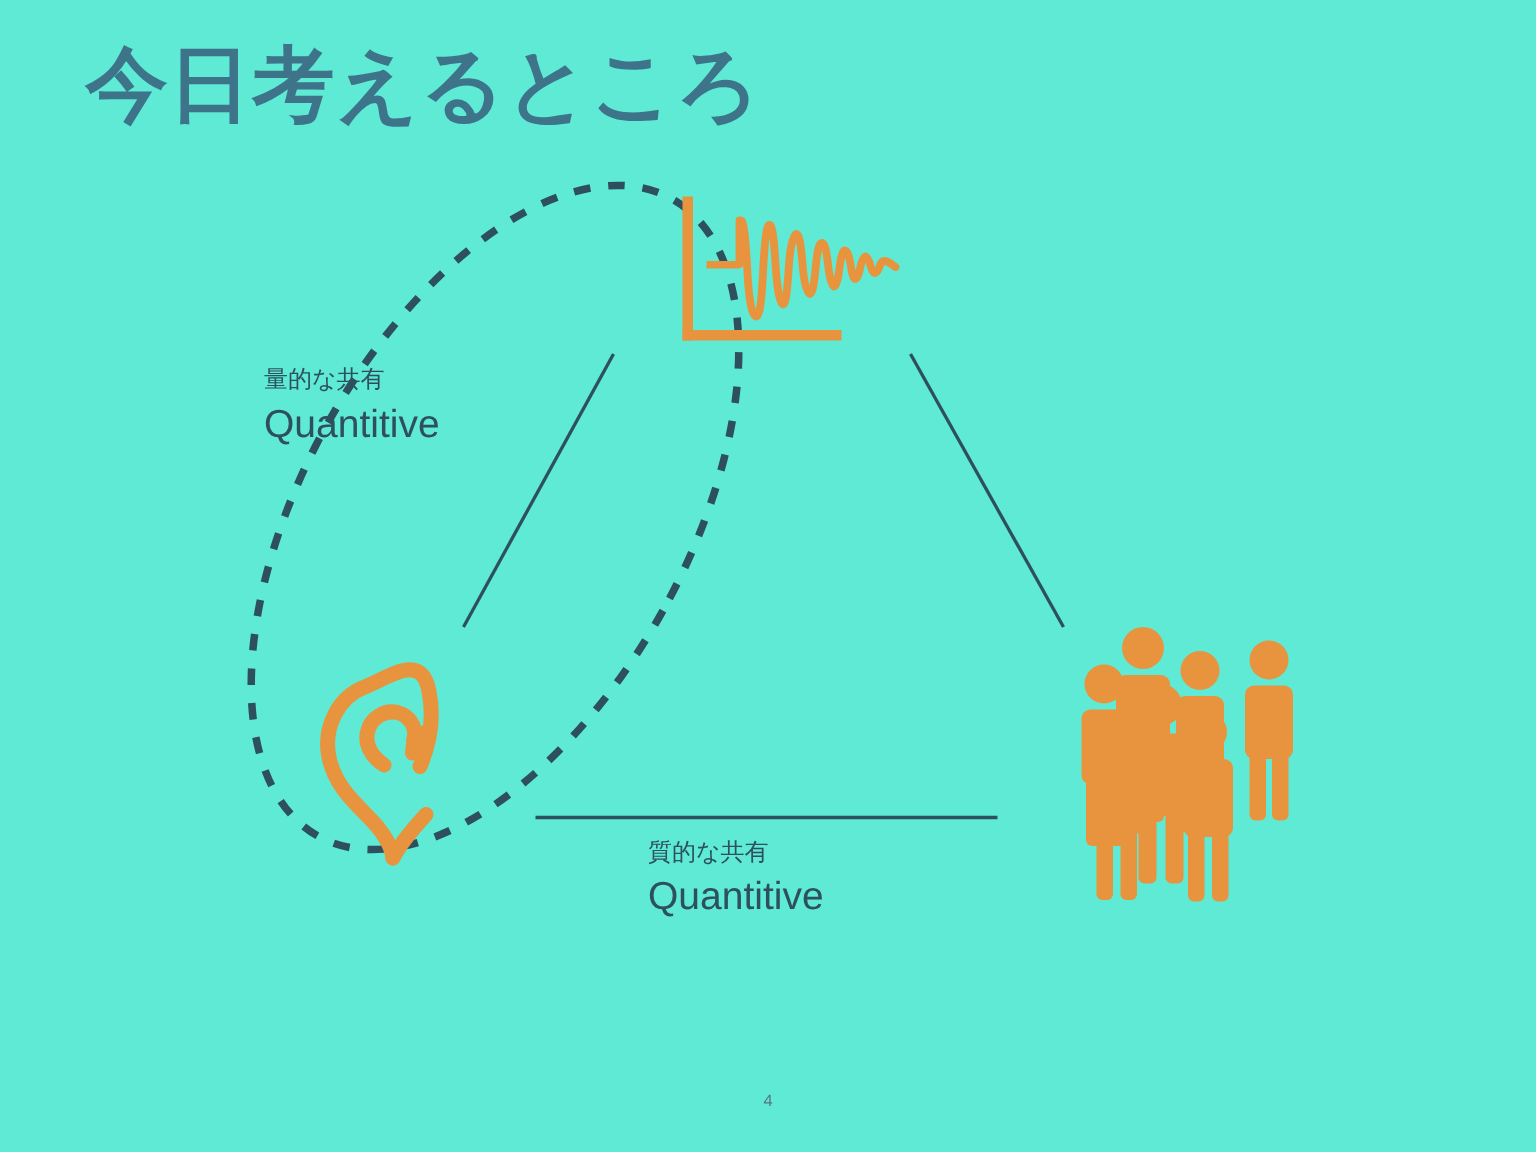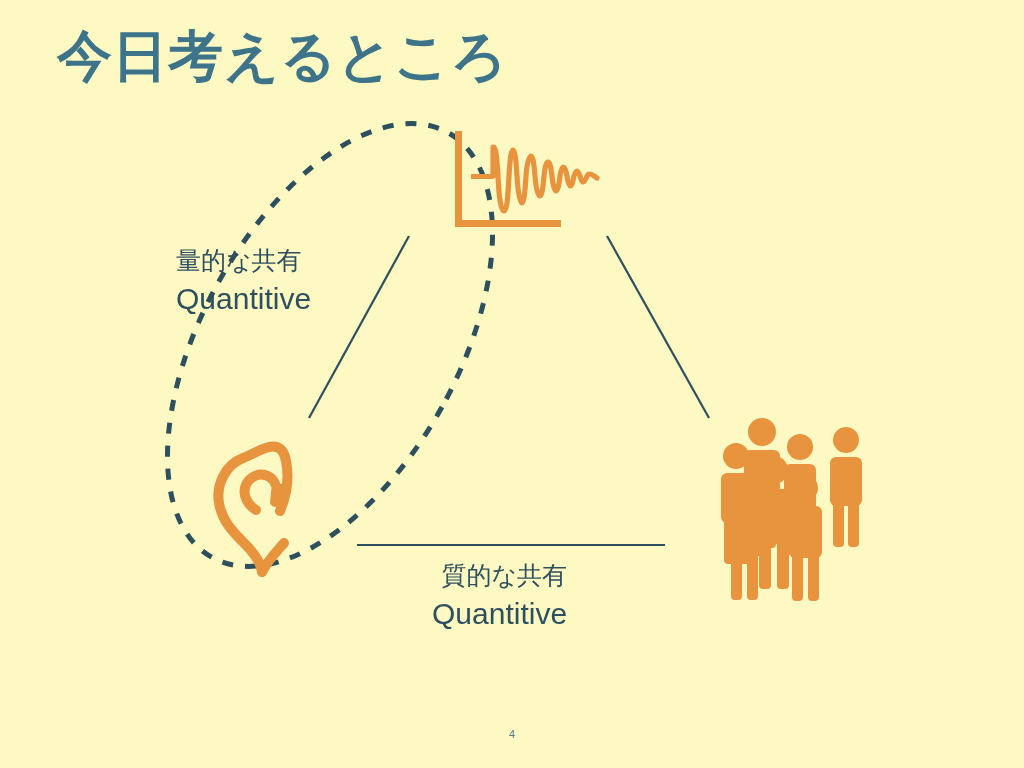--- a/index.html
+++ b/index.html
@@ -9,21 +9,21 @@
     background: #ffffff;
   }
   body {
     font-family: "Liberation Sans", "DejaVu Sans", sans-serif;
   }
   #slide {
     position: relative;
     width: 1024px;
     height: 768px;
     overflow: hidden;
-    background: #fef9c3;
+    background: #5eead4;
   }
   #slide-canvas {
     position: absolute;
     left: 0;
     top: 0;
     width: 1024px;
     height: 768px;
   }
   .slide-title {
     position: absolute;
@@ -38,31 +38,31 @@
     font-family: "DejaVu Sans", "Liberation Sans", sans-serif;
   }
   .label-block {
     position: absolute;
     color: #2d4f5e;
     line-height: 1.38;
     white-space: nowrap;
   }
   .label-block .lbl-ja {
     display: block;
-    font-size: 25px;
+    font-size: 16px;
     font-family: Liberation Sans, sans-serif;
   }
   .label-block .lbl-en {
     display: block;
-    font-size: 30px;
+    font-size: 26px;
     font-family: "Liberation Sans", "DejaVu Sans", sans-serif;
   }
   #label-quantitive { left: 176px; top: 243px; }
   #label-statistical { left: 712px; top: 243px; }
-  #label-qualitative { left: 432px; top: 558px; text-align: right; }
+  #label-qualitative { left: 432px; top: 558px; }
 
   .page-number {
     position: absolute;
     left: 0;
     top: 728px;
     width: 1024px;
     text-align: center;
     font-size: 11px;
     color: #53798c;
     font-family: "Liberation Sans", "DejaVu Sans", sans-serif;

